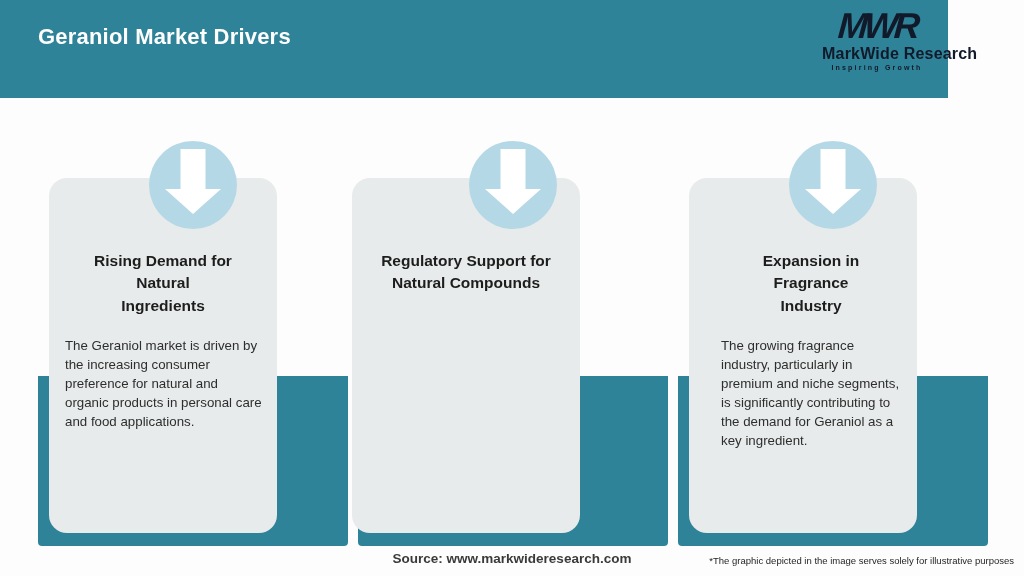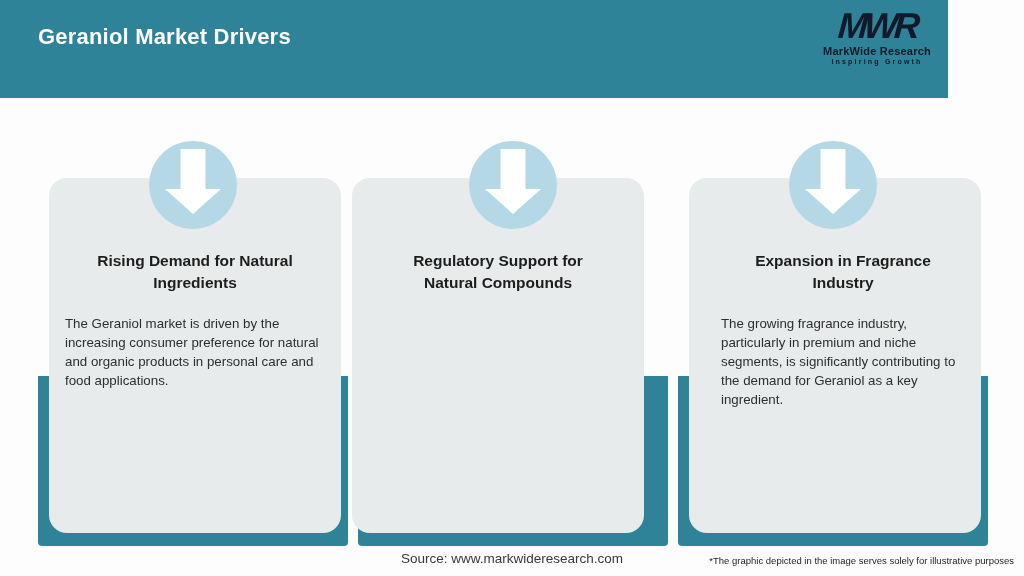--- a/index.html
+++ b/index.html
@@ -38,21 +38,21 @@
   }
   .logo-mark {
     font-size: 36px;
     font-weight: 900;
     font-style: italic;
     letter-spacing: -4px;
     line-height: 1.0;
     transform: skewX(-4deg);
   }
   .logo-name {
-    font-size: 11px;
+    font-size: 16px;
     font-weight: bold;
     letter-spacing: 0.2px;
     margin-top: 1px;
     white-space: nowrap;
   }
   .logo-tagline {
     font-size: 7px;
     font-weight: bold;
     letter-spacing: 2.2px;
     margin-top: 1px;
@@ -68,21 +68,21 @@
     background: #2F8398;
     border-radius: 0 0 4px 4px;
   }
   .frame-0 { left: 38px; }
   .frame-1 { left: 358px; }
   .frame-2 { left: 678px; }
 
   .card {
     position: absolute;
     top: 178px;
-    width: 292px;
+    width: 228px;
     height: 355px;
     background: #E8EBEB;
     border-radius: 18px;
   }
   .card-0 { left: 49px; }
   .card-1 { left: 352px; }
   .card-2 { left: 689px; padding-left: 16px; }
 
   .card-title {
     margin-top: 72px;
@@ -116,21 +116,21 @@
   .badge-2 { left: 789px; }
   .badge svg { display: block; width: 88px; height: 88px; }
 
   
   .source-line {
     position: absolute;
     left: 0; top: 551px;
     width: 1024px;
     text-align: center;
     font-size: 13.5px;
-    font-weight: normal;
+    font-weight: bold;
     color: #3A3A3A;
   }
   .disclaimer-line {
     position: absolute;
     right: 10px; top: 555px;
     font-size: 9.5px;
     color: #1f1f1f;
   }
 </style>
 </head>

